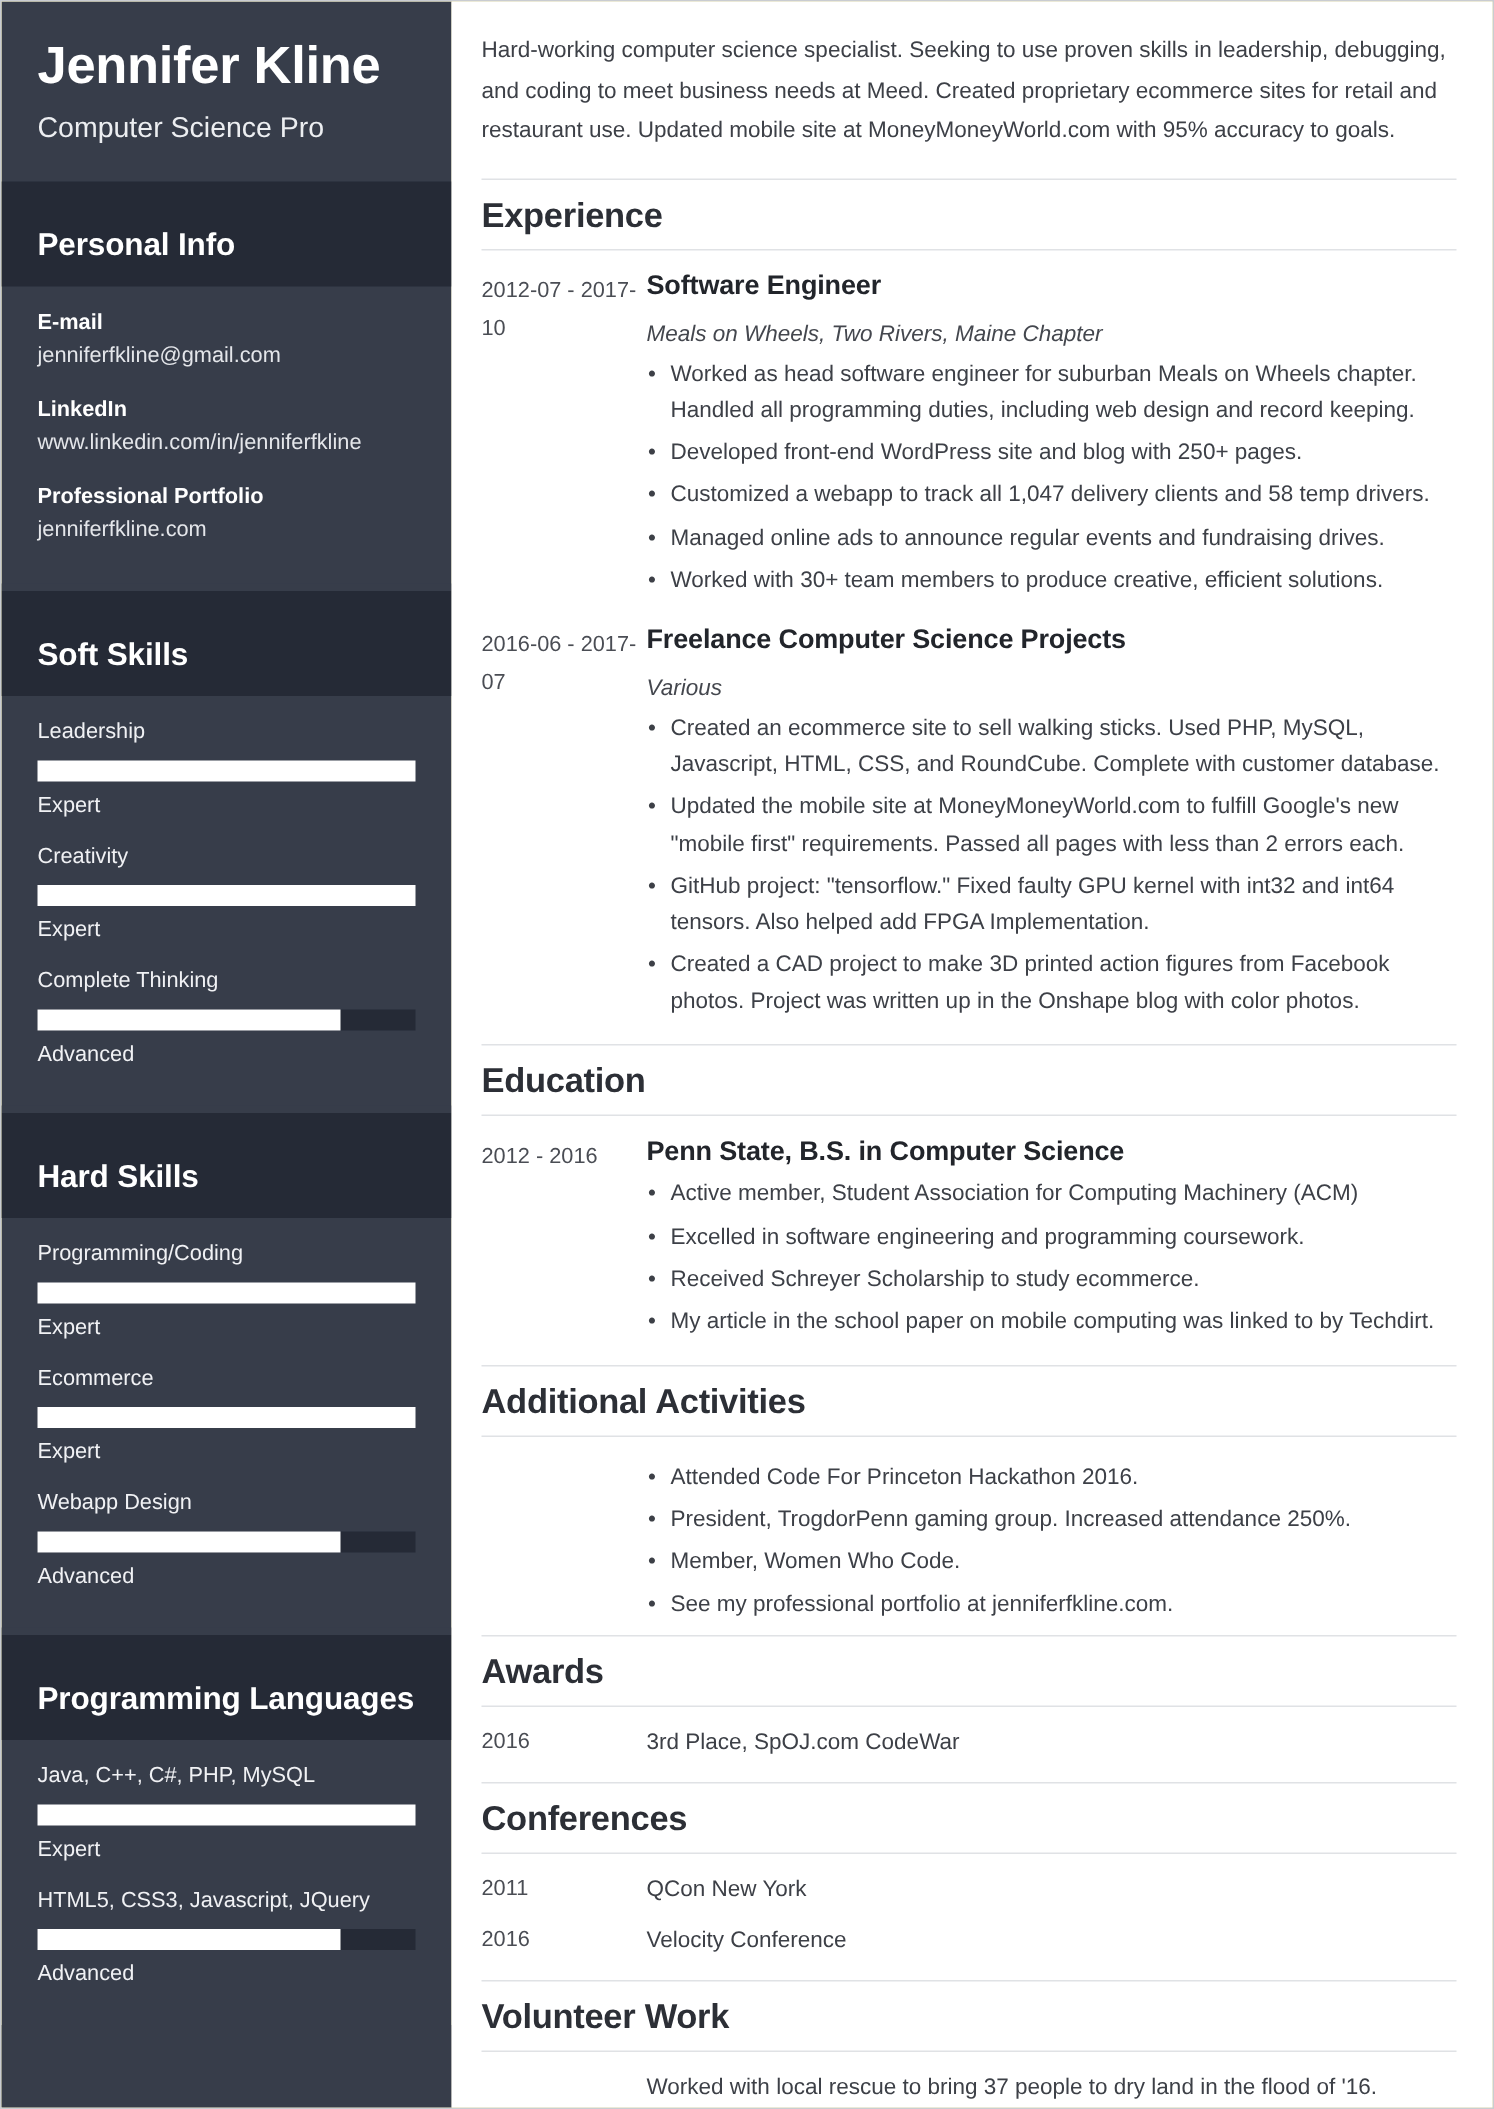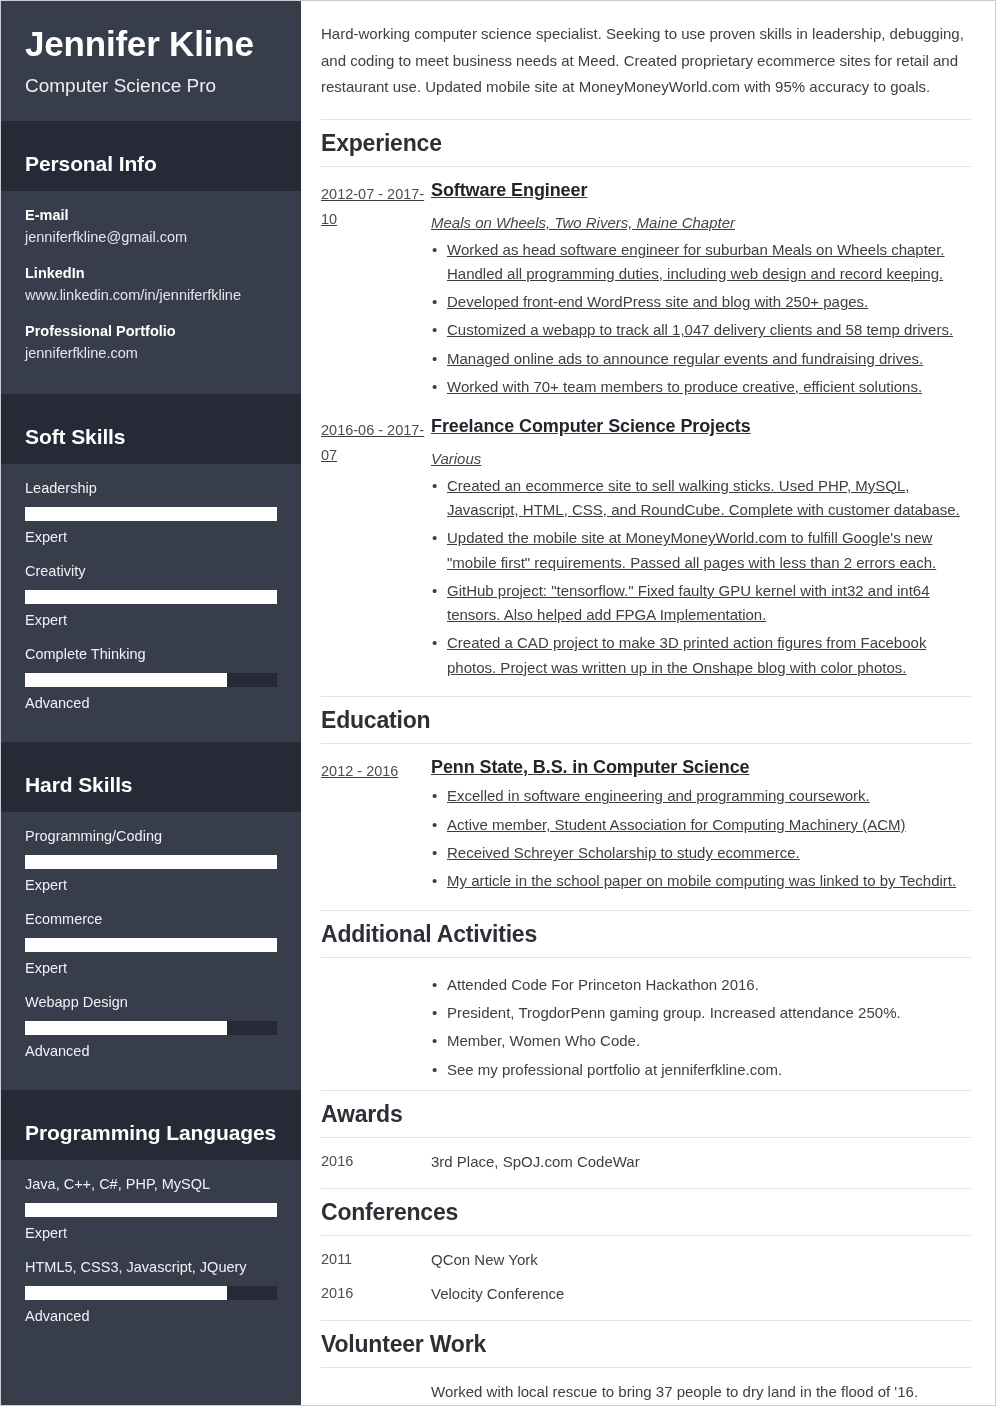--- a/index.html
+++ b/index.html
@@ -114,21 +114,21 @@
     font-size: 23px;
     font-weight: bold;
     color: #2c2f36;
     border-top: 1px solid #e0e2e5;
     border-bottom: 1px solid #e0e2e5;
     padding: 9px 0 9px 0;
     letter-spacing: -0.2px;
     line-height: 1.22;
   }
   .entries { padding-top: 12px; padding-bottom: 10px; }
-  .entry { display: flex; margin-bottom: 16px; text-decoration: underline; }
+  .entry { display: flex; margin-bottom: 16px; }
   .entry:last-child { margin-bottom: 6px; }
   .entry-date {
     flex: 0 0 110px;
     font-size: 14.5px;
     color: #4a4d54;
     line-height: 1.72;
     padding-top: 3px;
   }
   .entry-body { flex: 1 1 auto; min-width: 0; }
   .entry-title {
@@ -304,21 +304,21 @@
       <div class="entry">
         <div class="entry-date">2012-07 - 2017-10</div>
         <div class="entry-body">
           <div class="entry-title">Software Engineer</div>
           <div class="entry-sub">Meals on Wheels, Two Rivers, Maine Chapter</div>
           <ul class="bullets">
               <li>Worked as head software engineer for suburban Meals on Wheels chapter. Handled all programming duties, including web design and record keeping.</li>
               <li>Developed front-end WordPress site and blog with 250+ pages.</li>
               <li>Customized a webapp to track all 1,047 delivery clients and 58 temp drivers.</li>
               <li>Managed online ads to announce regular events and fundraising drives.</li>
-              <li>Worked with 70+ team members to produce creative, efficient solutions.</li>
+              <li>Worked with 30+ team members to produce creative, efficient solutions.</li>
             </ul>
         </div>
       </div>
       <div class="entry">
         <div class="entry-date">2016-06 - 2017-07</div>
         <div class="entry-body">
           <div class="entry-title">Freelance Computer Science Projects</div>
           <div class="entry-sub">Various</div>
           <ul class="bullets">
               <li>Created an ecommerce site to sell walking sticks. Used PHP, MySQL, Javascript, HTML, CSS, and RoundCube. Complete with customer database.</li>
@@ -330,22 +330,22 @@
       </div>
     </div>
 
     <div class="sec-head">Education</div>
     <div class="entries">
       <div class="entry">
         <div class="entry-date">2012 - 2016</div>
         <div class="entry-body">
           <div class="entry-title">Penn State, B.S. in Computer Science</div>
           <ul class="bullets">
+              <li>Active member, Student Association for Computing Machinery (ACM)</li>
               <li>Excelled in software engineering and programming coursework.</li>
-              <li>Active member, Student Association for Computing Machinery (ACM)</li>
               <li>Received Schreyer Scholarship to study ecommerce.</li>
               <li>My article in the school paper on mobile computing was linked to by Techdirt.</li>
             </ul>
         </div>
       </div>
     </div>
 
     <div class="sec-head">Additional Activities</div>
     <div class="nohead-list">
       <ul class="bullets">

